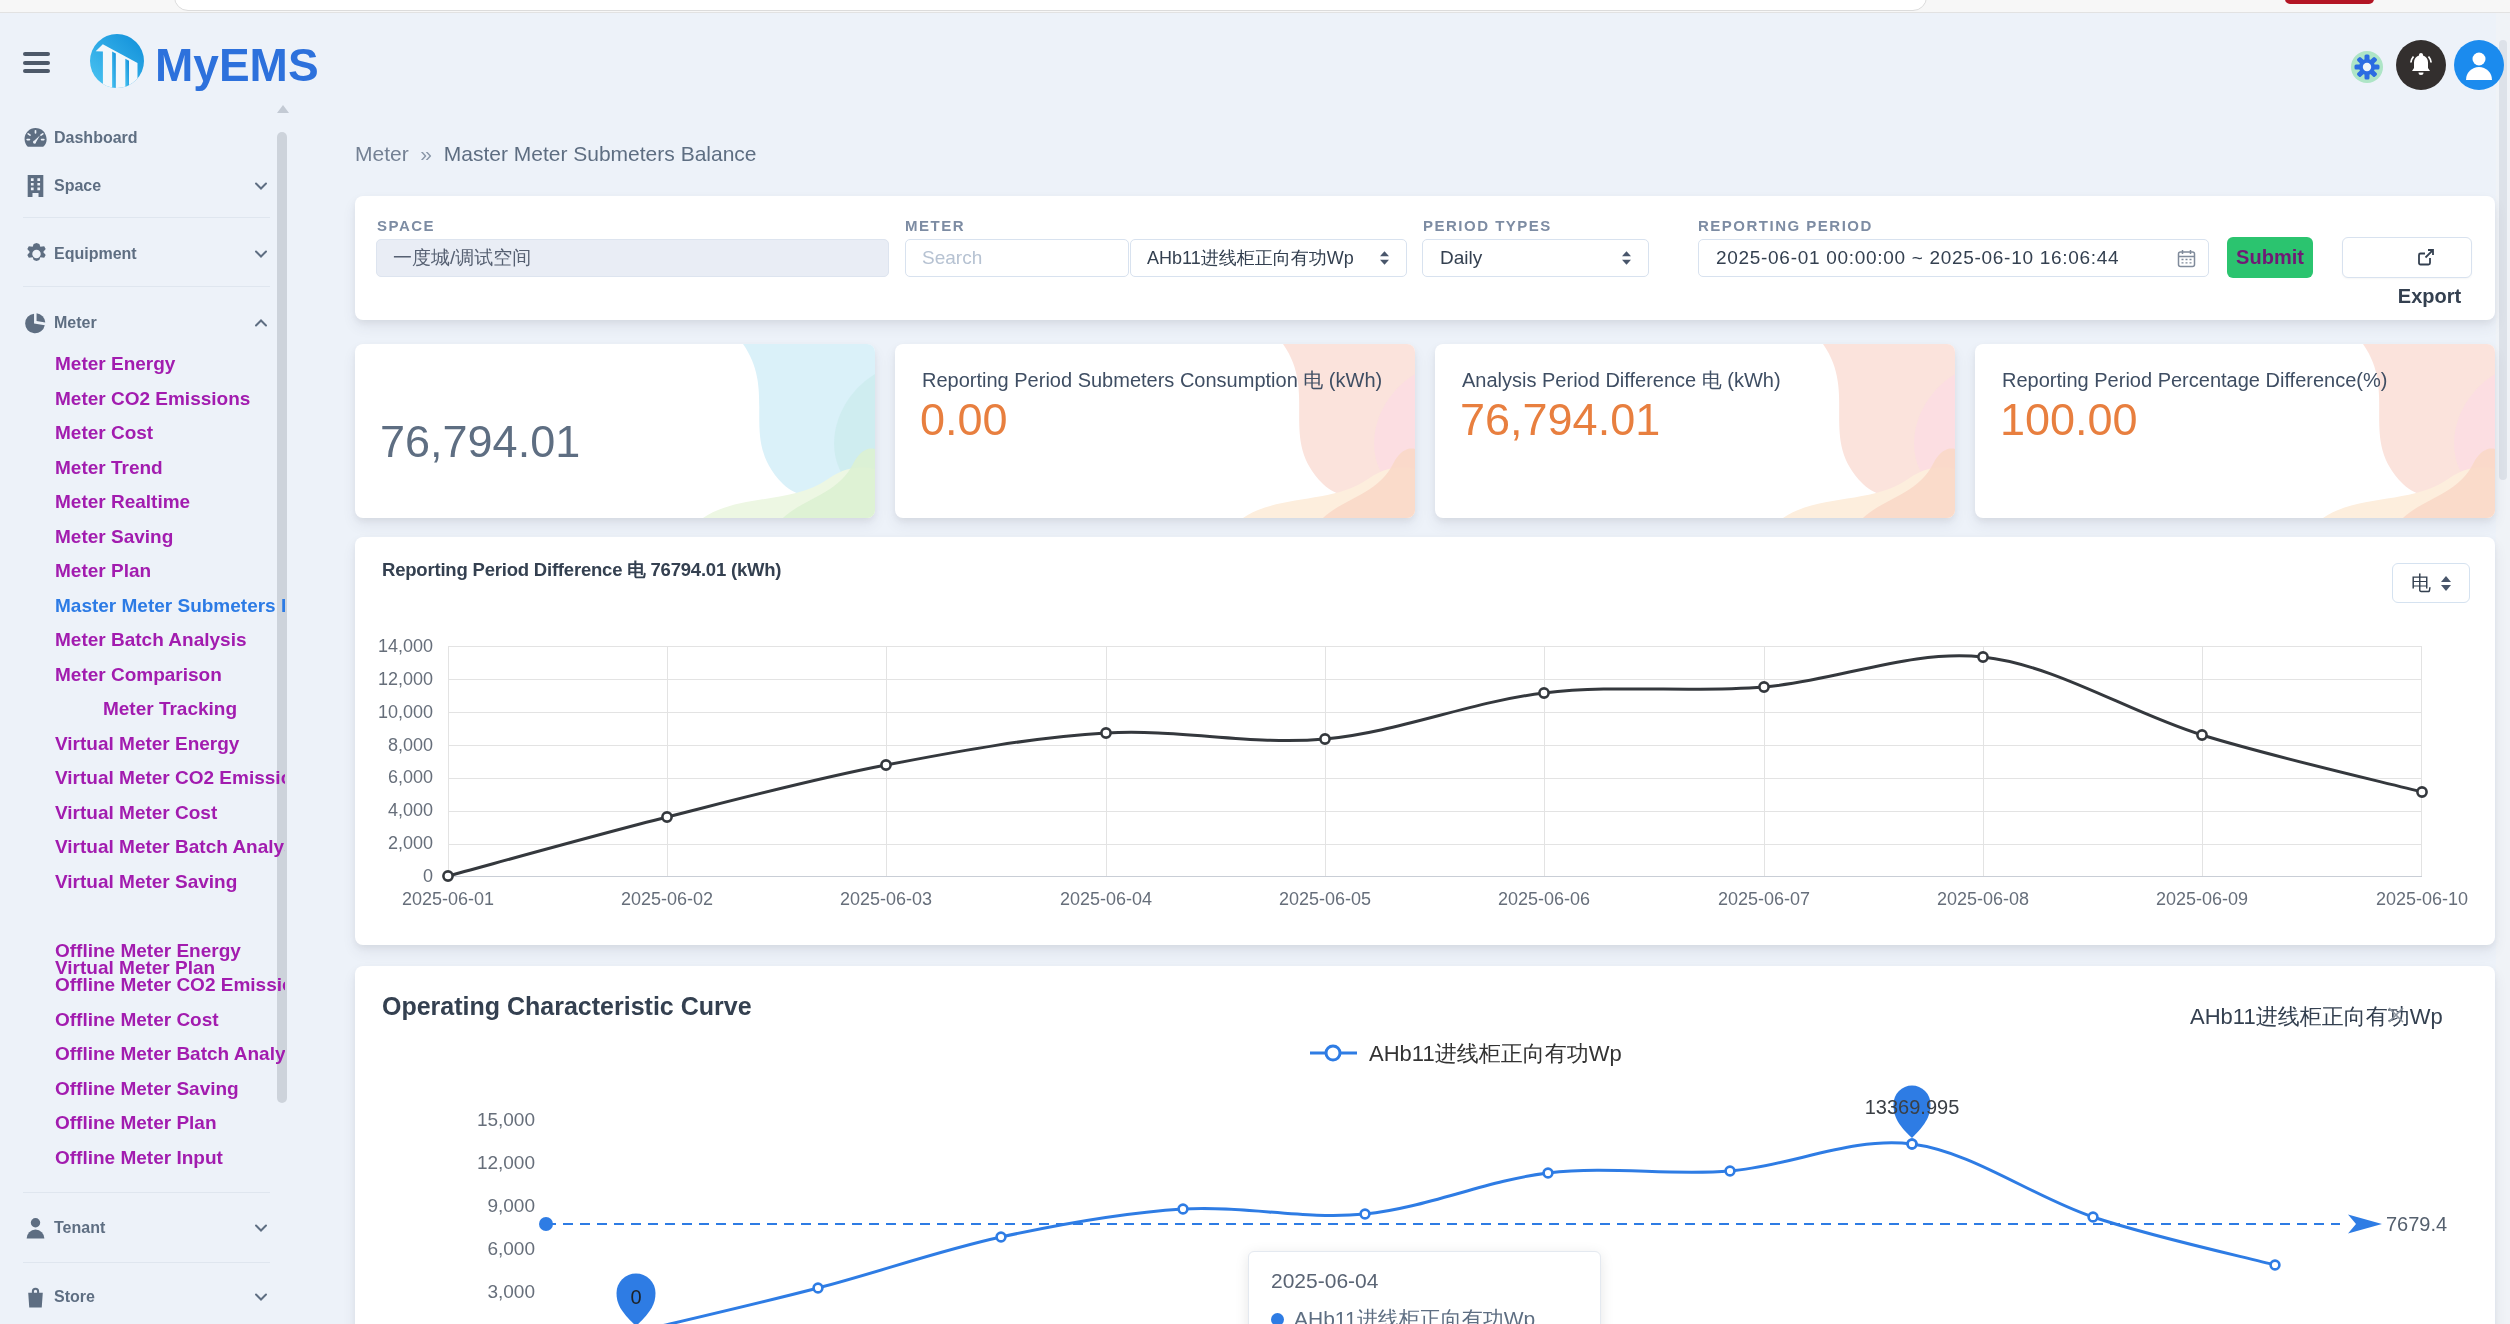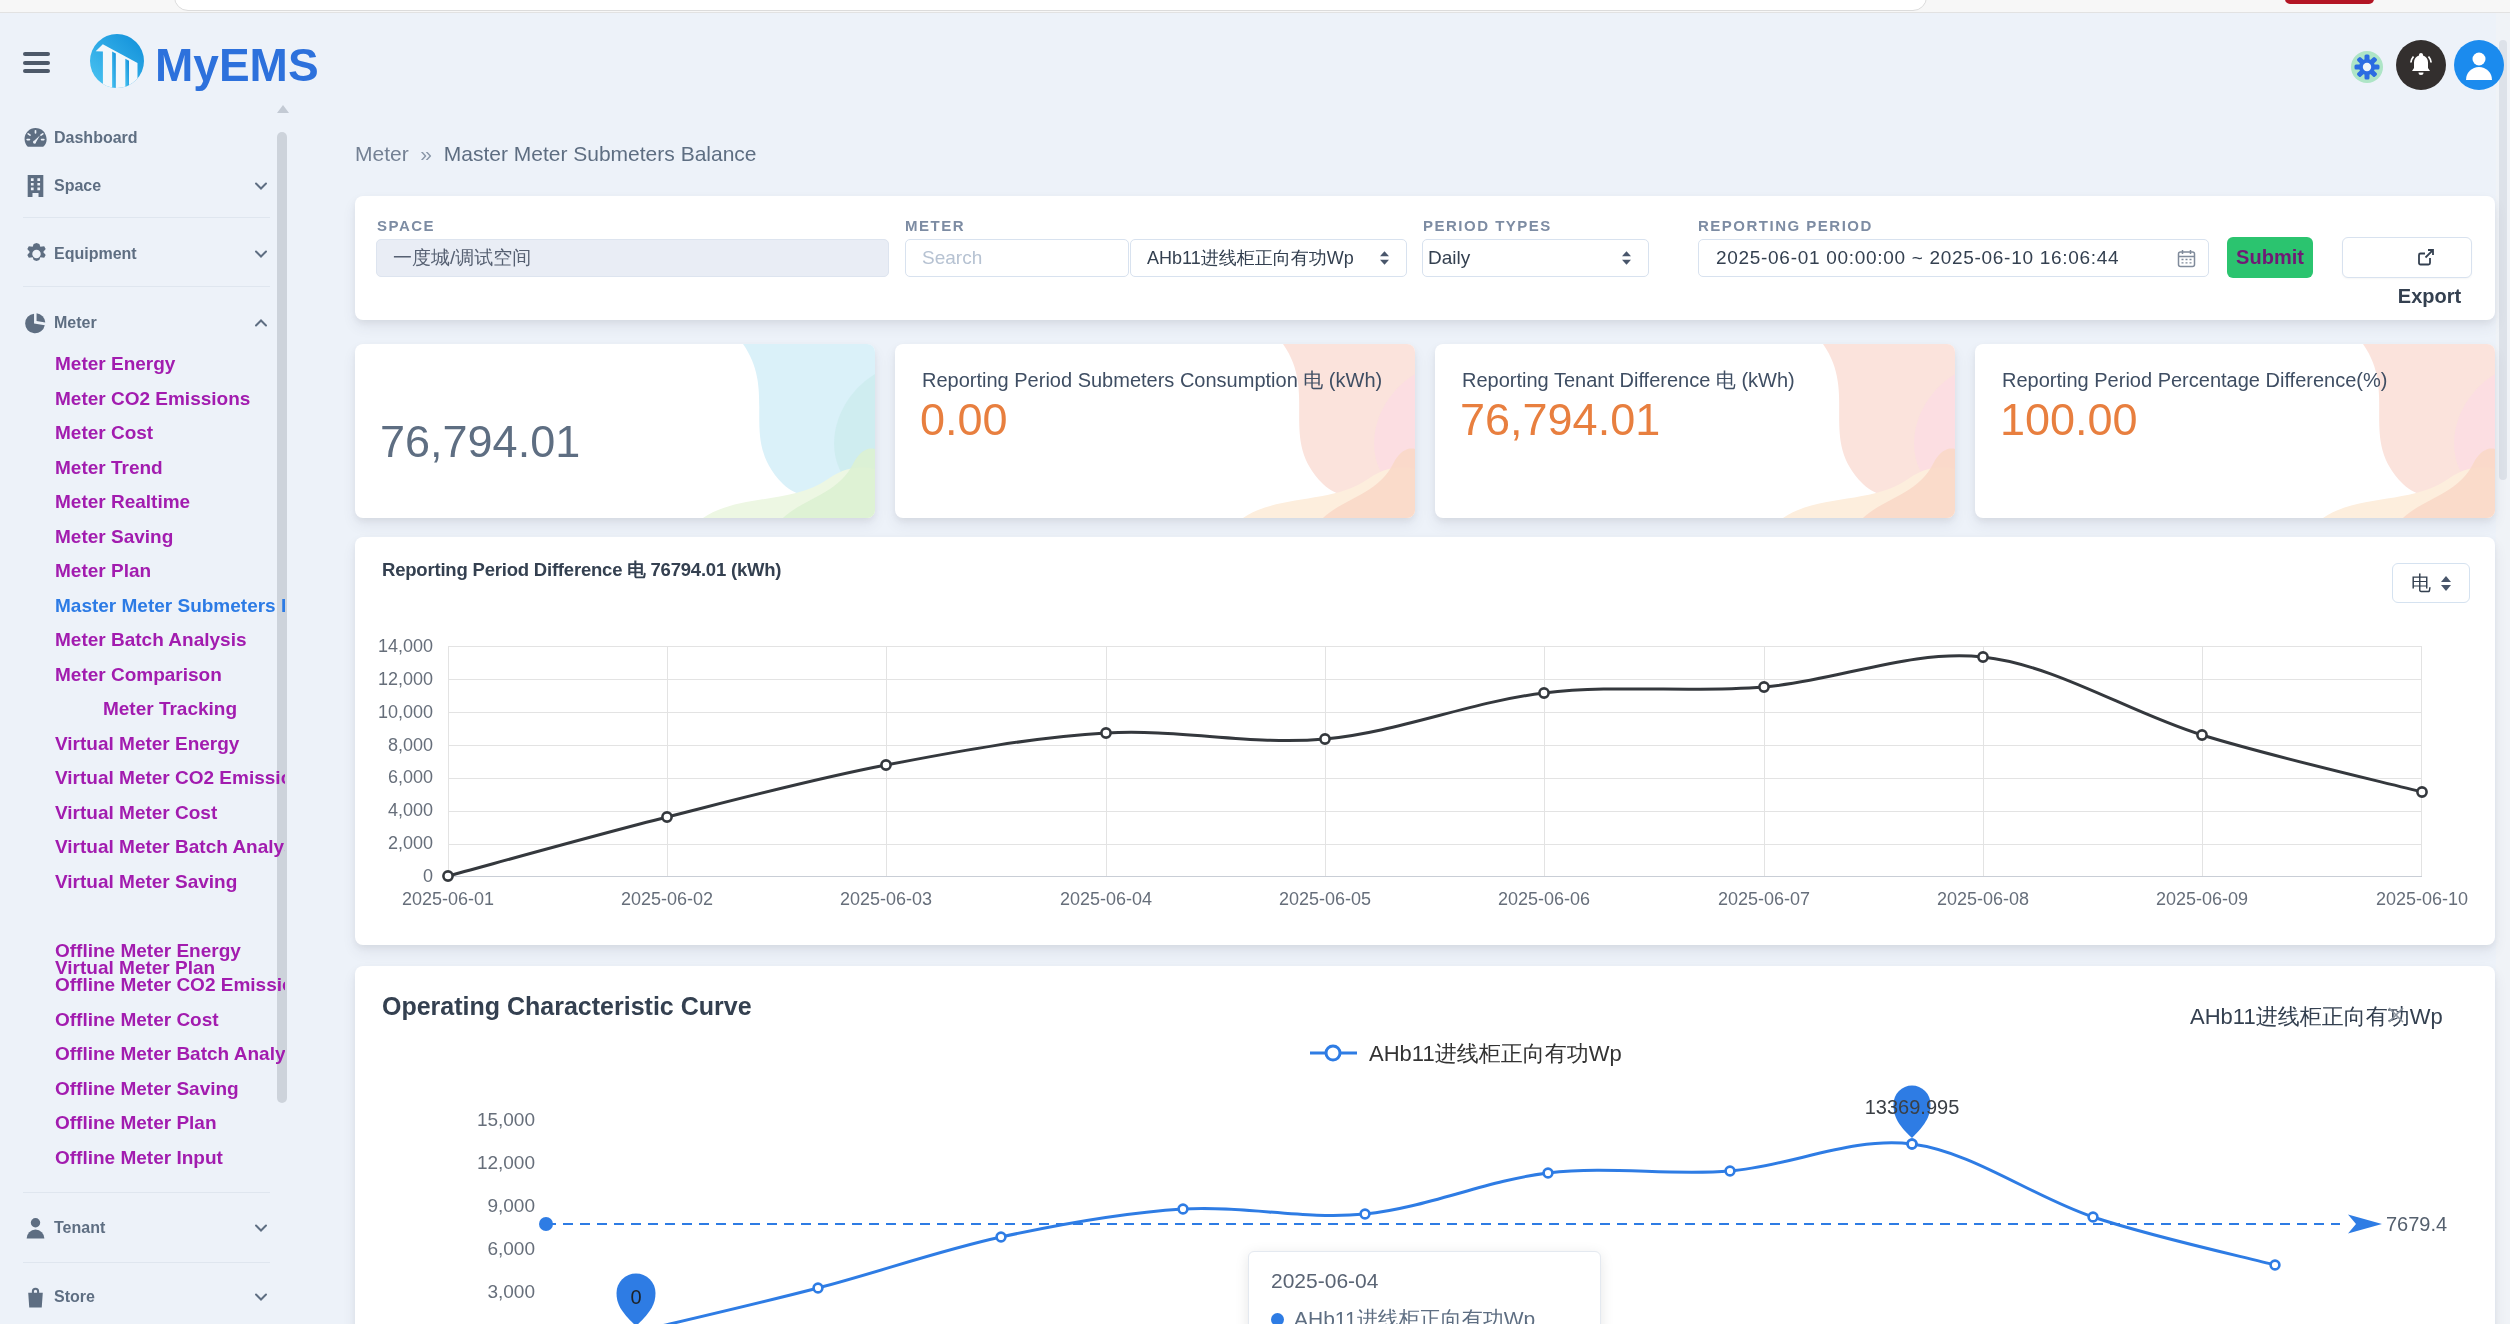--- a/index.html
+++ b/index.html
@@ -209,21 +209,21 @@
   <div class="flabel" style="left:1698px; top:217px;">REPORTING PERIOD</div>
 
   <div class="finput in-gray" style="left:376px; top:239px; width:513px; line-height:36px; padding-left:16px;">一度城/调试空间</div>
   <div class="finput in-white" style="left:905px; top:239px; width:224px; line-height:36px; padding-left:16px; color:#b6c2d2;">Search</div>
   <div class="finput in-white" style="left:1130px; top:239px; width:277px; line-height:36px; padding-left:16px; font-size:18px;">AHb11进线柜正向有功Wp
     <svg class="abs" style="right:14px; top:9px;" width="15" height="18" viewBox="0 0 16 20">
         <path d="M8 2.5 L13 8 L3 8 Z" fill="#49566b"></path>
         <path d="M8 17.5 L13 12 L3 12 Z" fill="#49566b"></path>
       </svg>
   </div>
-  <div class="finput in-white" style="left:1422px; top:239px; width:227px; line-height:36px; padding-left:5px;">Daily
+  <div class="finput in-white" style="left:1422px; top:239px; width:227px; line-height:36px; padding-left:17px;">Daily
     <svg class="abs" style="right:14px; top:9px;" width="15" height="18" viewBox="0 0 16 20">
         <path d="M8 2.5 L13 8 L3 8 Z" fill="#49566b"></path>
         <path d="M8 17.5 L13 12 L3 12 Z" fill="#49566b"></path>
       </svg>
   </div>
   <div class="finput in-white" style="left:1698px; top:239px; width:511px; line-height:36px; padding-left:17px; letter-spacing:0.7px;">2025-06-01 00:00:00 ~ 2025-06-10 16:06:44
     <svg class="abs" style="right:12px; top:9px;" width="19" height="19" viewBox="0 0 19 19" fill="none" stroke="#808b9b" stroke-width="1.5">
         <rect x="1.5" y="3" width="16" height="14.5" rx="2"></rect>
         <path d="M1.5 7.5 H17.5 M5.5 1 V5 M13.5 1 V5"></path>
         <path d="M4.5 10.5 h2 M8.5 10.5 h2 M12.5 10.5 h2 M4.5 13.8 h2 M8.5 13.8 h2 M12.5 13.8 h2" stroke-width="1.3"></path>
@@ -255,21 +255,21 @@
     <div class="sc-title nw">Reporting Period Submeters Consumption 电 (kWh)</div>
     <div class="sc-val orange" style="top:50px;">0.00</div>
   </div>
   <div class="statcard" style="left:1435px; top:344px;">
     <svg class="abs" style="right:0; top:0;" width="232" height="174" viewBox="0 0 232 174">
       <path d="M100 0 C135 50 95 95 140 140 C165 165 232 155 232 155 L232 0 Z" fill="#fbe3dc"></path>
       <path d="M232 30 C196 52 178 100 202 135 C212 149 232 152 232 152 Z" fill="#fbdde3" opacity="0.85"></path>
       <path d="M232 174 L60 174 C95 150 150 160 185 135 C210 117 232 125 232 125 Z" fill="#fdeedd"></path>
       <path d="M232 174 L140 174 C160 155 195 150 210 120 C220 100 232 105 232 105 Z" fill="#f9d8c8" opacity="0.9"></path>
     </svg>
-    <div class="sc-title nw">Reporting Tenant Difference 电 (kWh)</div>
+    <div class="sc-title nw">Analysis Period Difference 电 (kWh)</div>
     <div class="sc-val orange" style="top:50px;">76,794.01</div>
   </div>
   <div class="statcard" style="left:1975px; top:344px;">
     <svg class="abs" style="right:0; top:0;" width="232" height="174" viewBox="0 0 232 174">
       <path d="M100 0 C135 50 95 95 140 140 C165 165 232 155 232 155 L232 0 Z" fill="#fbe3dc"></path>
       <path d="M232 30 C196 52 178 100 202 135 C212 149 232 152 232 152 Z" fill="#fbdde3" opacity="0.85"></path>
       <path d="M232 174 L60 174 C95 150 150 160 185 135 C210 117 232 125 232 125 Z" fill="#fdeedd"></path>
       <path d="M232 174 L140 174 C160 155 195 150 210 120 C220 100 232 105 232 105 Z" fill="#f9d8c8" opacity="0.9"></path>
     </svg>
     <div class="sc-title nw">Reporting Period Percentage Difference(%)</div>

